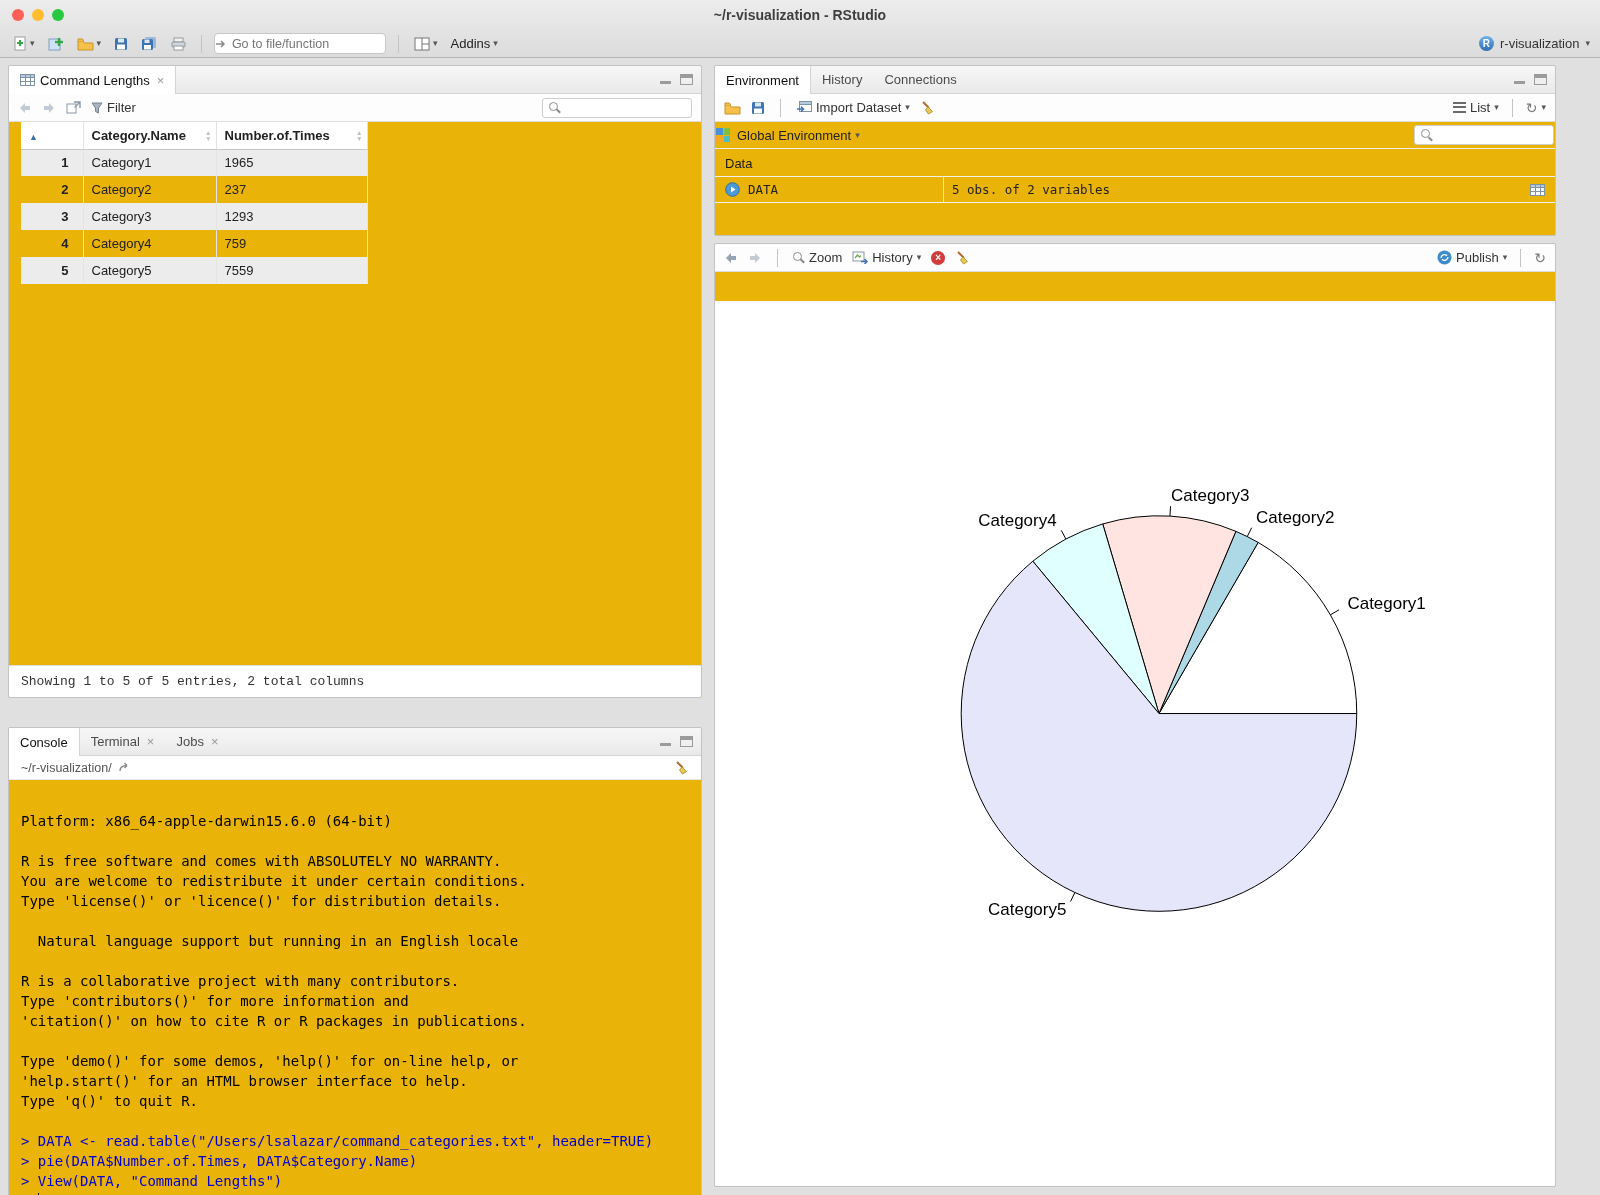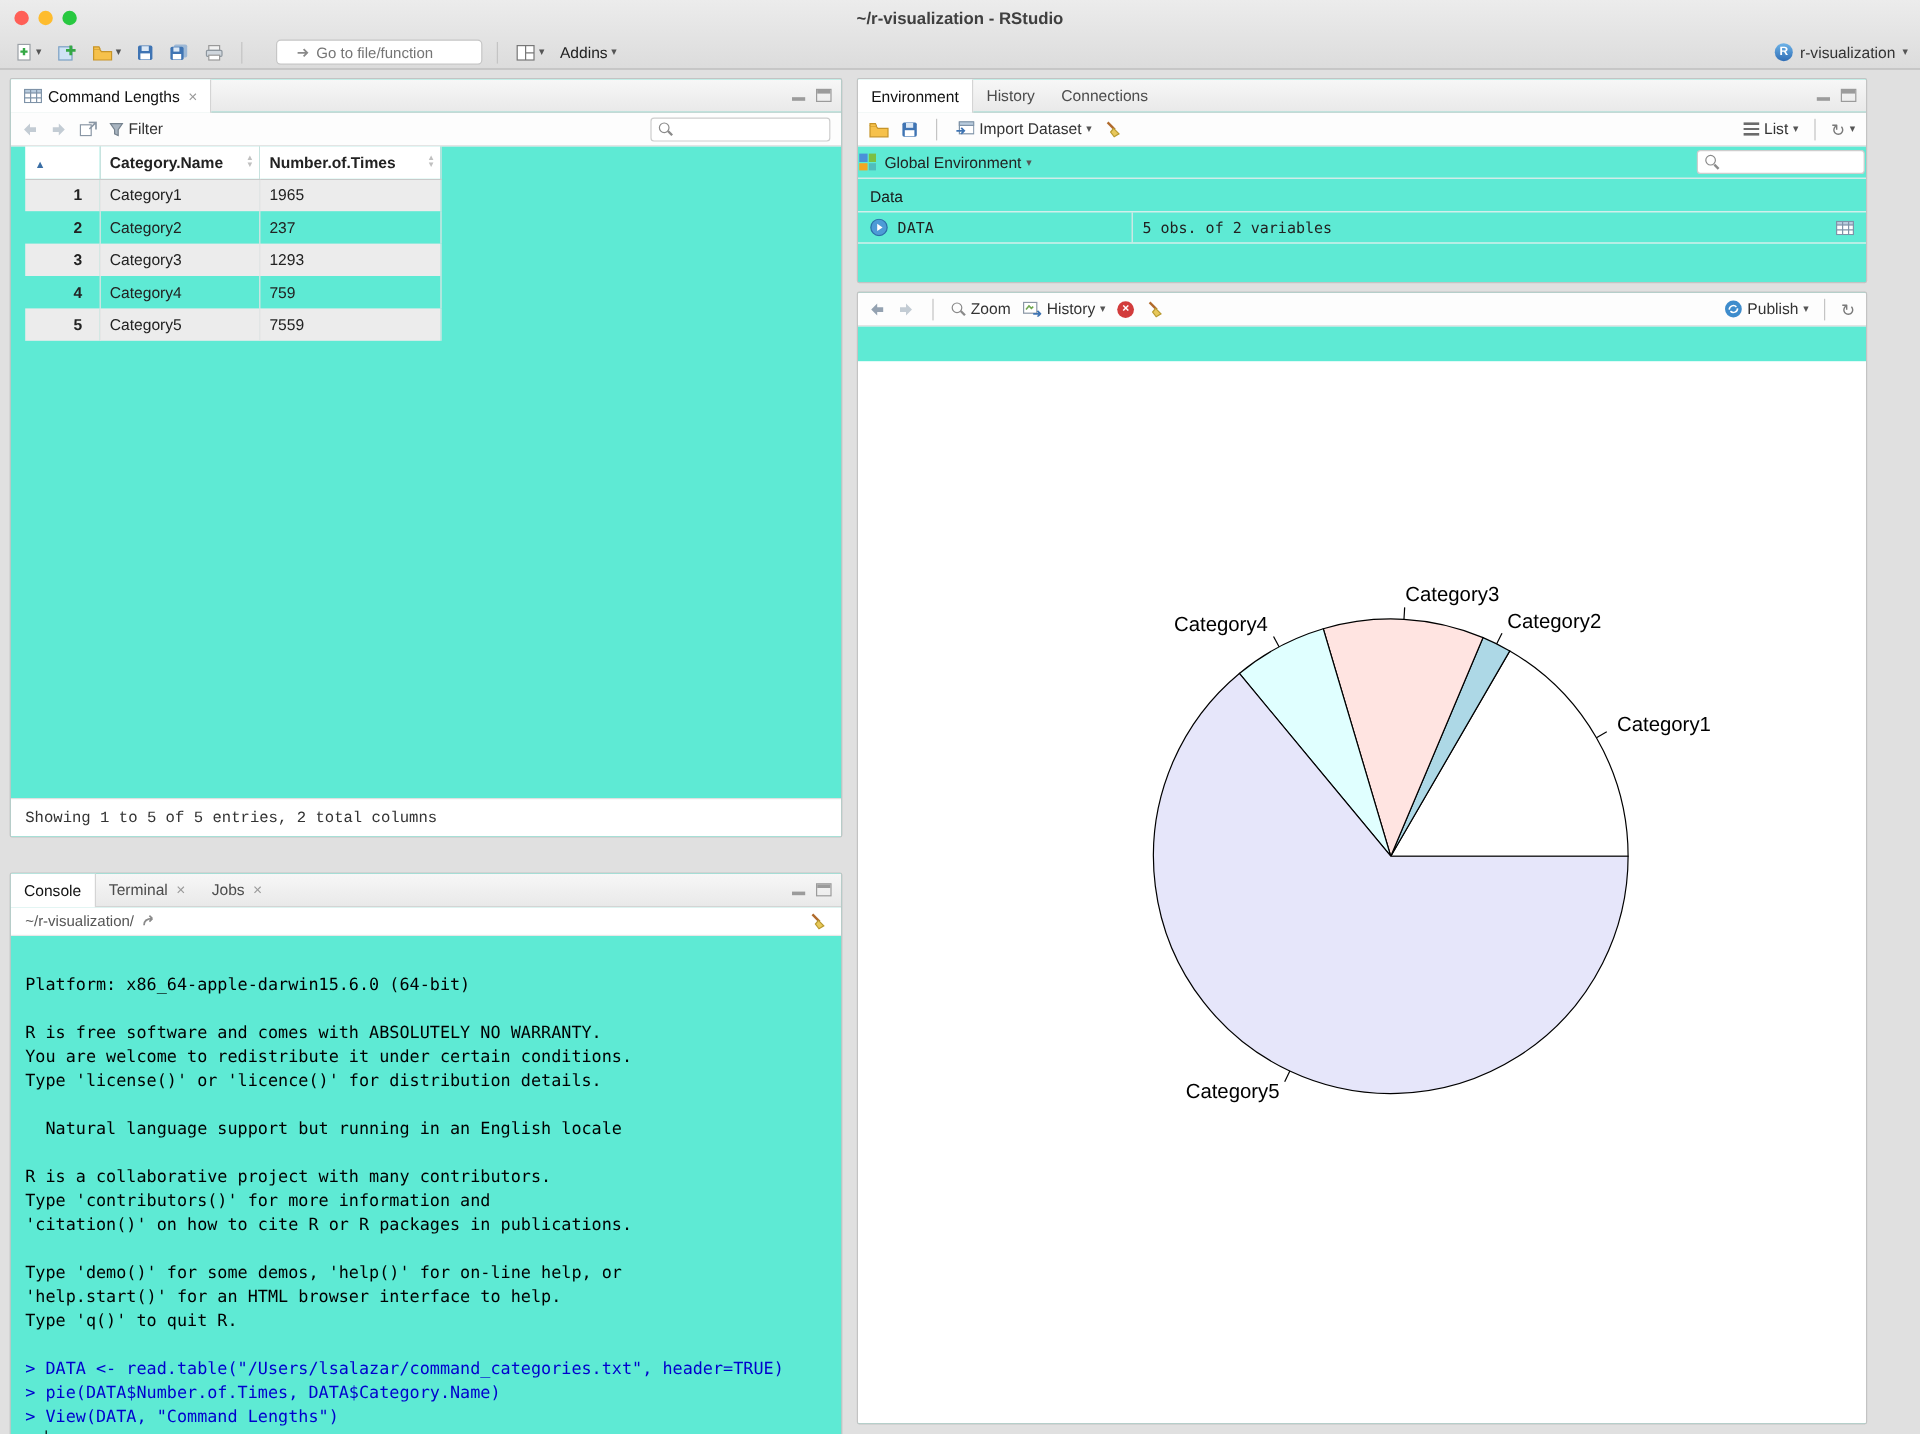--- a/index.html
+++ b/index.html
@@ -14,29 +14,29 @@
               font-size:14px; font-weight:bold; color:#3f3f3f; }
   .traffic { position:absolute; left:12px; top:9px; display:flex; gap:8px; }
   .light { width:12px; height:12px; border-radius:50%; }
   .light.red{background:#ff5f57} .light.yellow{background:#febc2e} .light.green{background:#28c840}
 
   .toolbar-row { height:27px; display:flex; align-items:center; padding:0 10px; gap:7px; }
   .tbtn { display:flex; align-items:center; gap:3px; padding:1px 3px; border-radius:3px; }
   .caret { font-size:9px; color:#555; line-height:1; }
   .tsep { width:1px; height:18px; background:#c4c4c4; margin:0 5px; }
   .goto-box { display:flex; align-items:center; gap:6px; background:#fff; border:1px solid #c6c6c6;
-              border-radius:4px; height:21px; padding:0 16px; width:172px;margin-left:16px; }
+              border-radius:4px; height:21px; padding:0 0; width:172px; }
   .goto-box input { border:none; outline:none; width:100%; font-size:12.5px; color:#444;
                     background:transparent; font-family:inherit; }
   .project-chip { margin-left:auto; display:flex; align-items:center; gap:6px; color:#333; }
   .r-badge { width:15px; height:15px; border-radius:50%; background:linear-gradient(#6db3e8,#2f6db5);
              color:#fff; font-size:10px; font-weight:bold; display:flex; align-items:center; justify-content:center; }
 
   
-  .pane { position:absolute; background:#5eead4; border:1px solid #c3c3c3; border-radius:2px; overflow:hidden; }
+  .pane { position:absolute; background:#eab308; border:1px solid #c3c3c3; border-radius:2px; overflow:hidden; }
   #pane-viewer  { left:8px;   top:65px;  width:694px; height:633px; }
   #pane-console { left:8px;   top:727px; width:694px; height:482px; }
   #pane-env     { left:714px; top:65px;  width:842px; height:171px; }
   #pane-plots   { left:714px; top:243px; width:842px; height:944px; }
 
   .tabbar { height:28px; background:linear-gradient(#f7f7f7,#e9e9e9); border-bottom:1px solid #d4d4d4;
             display:flex; align-items:stretch; position:relative; }
   .tab { display:flex; align-items:center; gap:5px; padding:0 11px; color:#4c4c4c; font-size:13px; }
   .tab.active { background:#fff; border-left:1px solid #d4d4d4; border-right:1px solid #d4d4d4;
                 margin-bottom:-1px; color:#111; }

